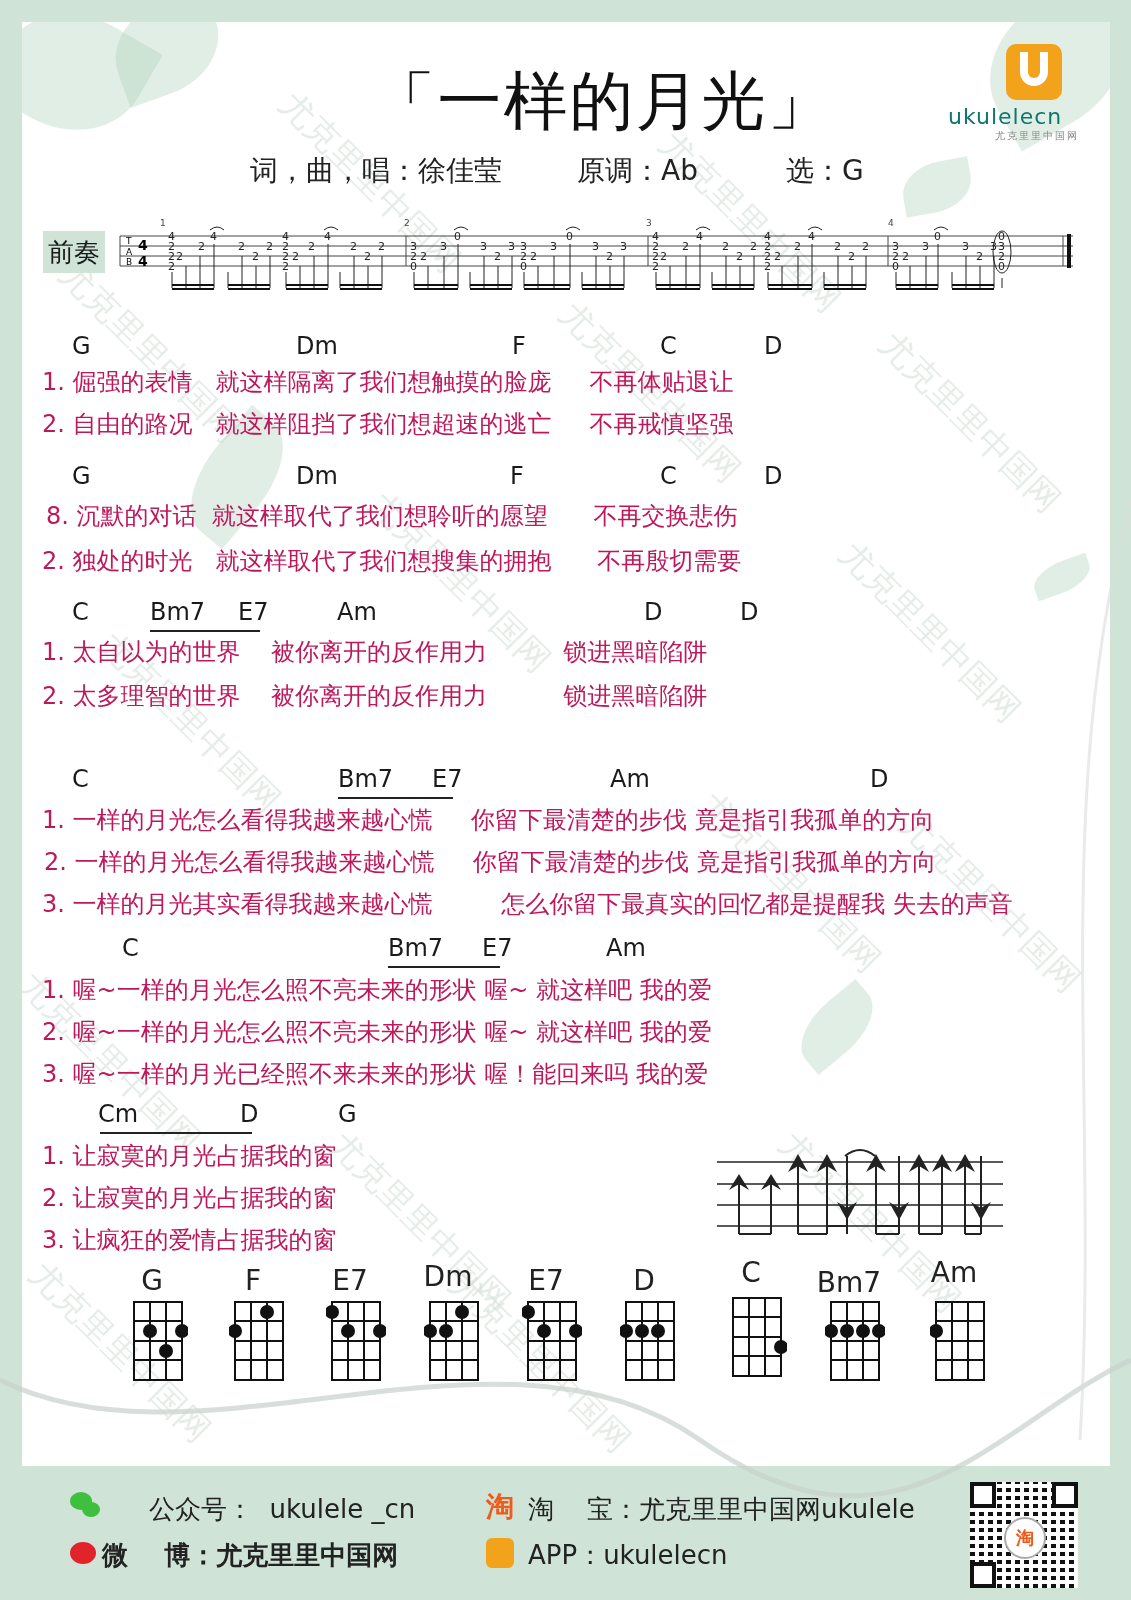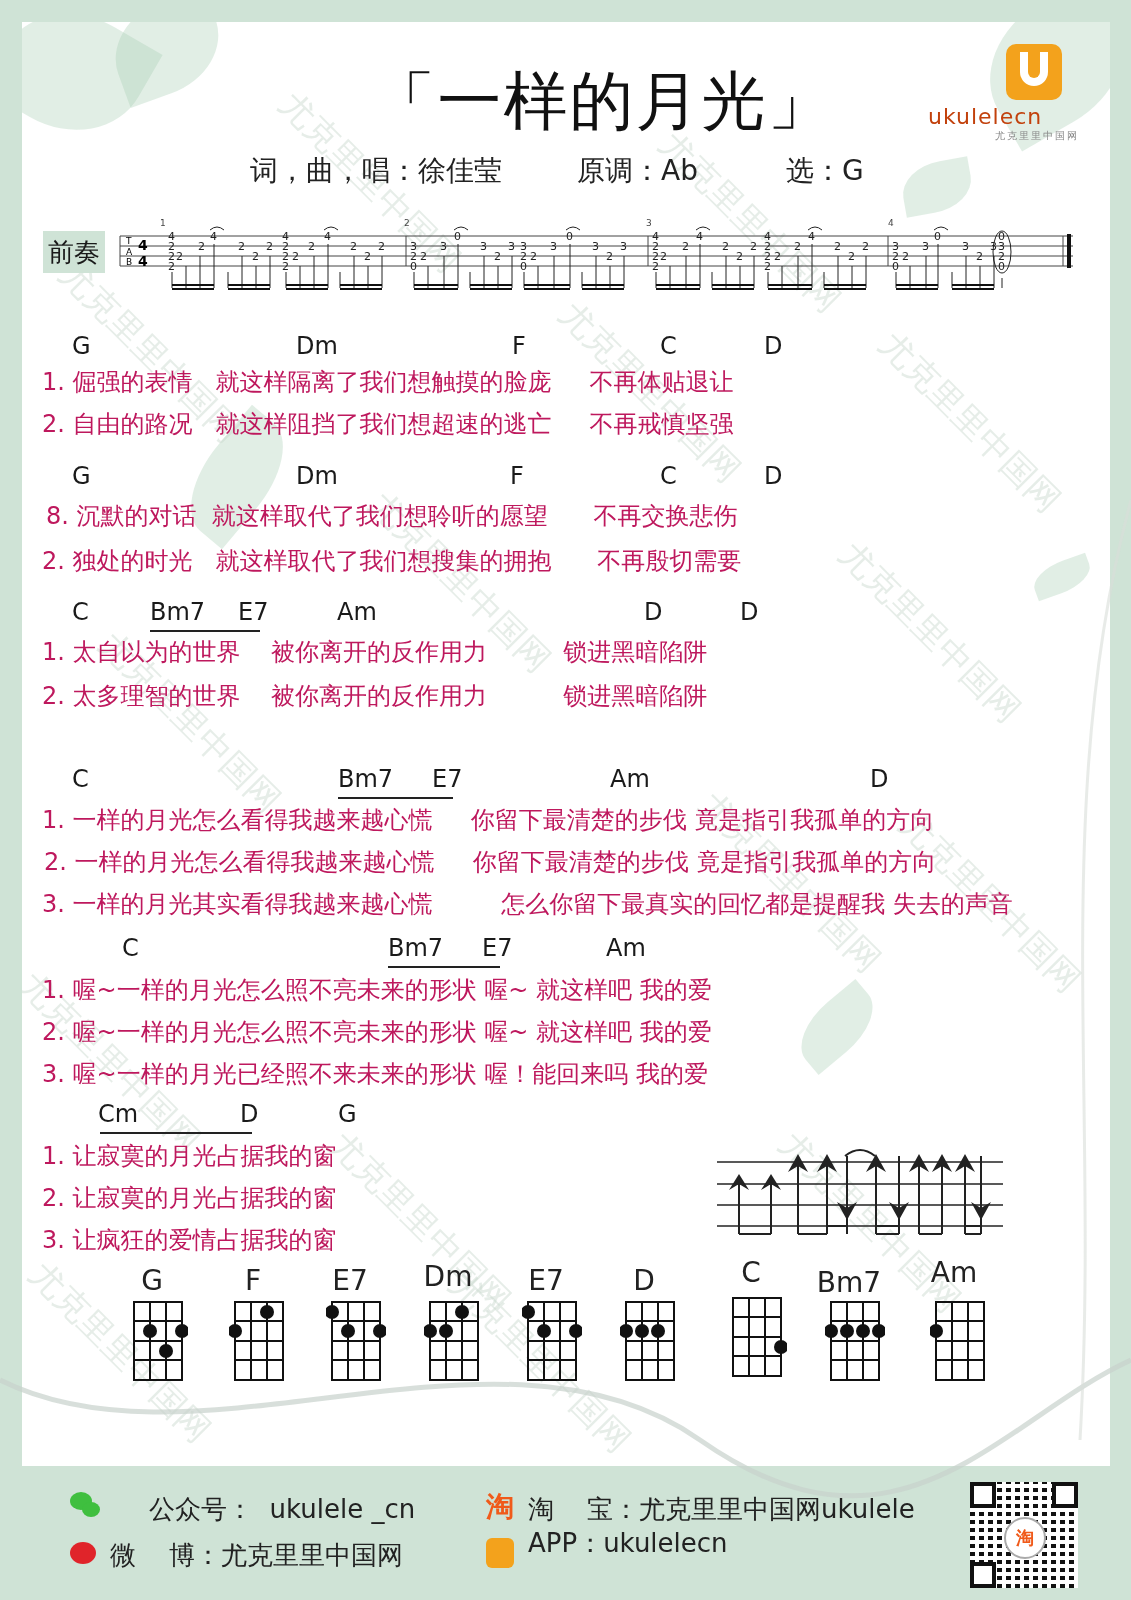--- a/index.html
+++ b/index.html
@@ -4,21 +4,21 @@
 <style>
   html, body { margin:0; padding:0; }
   body { width:1131px; height:1600px; background:#cfe3d6; position:relative; overflow:hidden; font-family:"DejaVu Sans", sans-serif; color:#1a1a1a; }
   .sheet { position:absolute; left:22px; top:22px; width:1088px; height:1444px; background:#ffffff; overflow:hidden; }
   .leaf { position:absolute; border-radius:60% 0 60% 0; background:rgba(170,205,180,0.35); }
   .wm { position:absolute; color:rgba(200,215,205,0.45); font-size:34px; transform:rotate(45deg); transform-origin:left top; white-space:nowrap; }
   .title { position:absolute; left:0; width:1131px; top:58px; text-align:center; font-size:64px; letter-spacing:2px; color:#111;padding-left:37px; }
   .subtitle { position:absolute; top:152px; font-size:28px; color:#222; }
   .logo { position:absolute; left:1006px; top:44px; width:56px; height:56px; background:#f3a21c; border-radius:10px; }
   .logo-u { position:absolute; left:14px; top:8px; width:28px; height:34px; border:8px solid #fff; border-top:none; border-radius:0 0 16px 16px; box-sizing:border-box; }
-  .logo-text { position:absolute; left:928px; top:104px; font-size:22px; color:#c2410c; letter-spacing:1px; }
+  .logo-text { position:absolute; left:948px; top:104px; font-size:22px; color:#0f766e; letter-spacing:1px; }
   .logo-sub { position:absolute; left:995px; top:129px; font-size:10px; color:#888; letter-spacing:2px; }
   .intro-label { position:absolute; left:43px; top:231px; width:62px; height:42px; background:#cfe3d6; font-size:26px; line-height:42px; text-align:center; }
   .tab-svg { position:absolute; left:118px; top:214px; }
   .chord { position:absolute; font-size:24px; color:#1a1a1a; }
   .lyric { position:absolute; font-size:24px; color:#be185d; white-space:pre; }
   .uline { position:absolute; height:2px; background:#222; }
   .strum-svg { position:absolute; left:715px; top:1140px; }
   .cd { position:absolute; }
   .cd-name { position:absolute; width:80px; text-align:center; font-size:28px; color:#222; }
   .footer { position:absolute; left:0; top:1466px; width:1131px; height:134px; }
@@ -531,23 +531,23 @@
         <circle cx="0" cy="29" r="7"></circle>
       </g>
     </svg>
 </div>
 
 <div class="footer">
   <div class="wechat" style="left:70px;top:26px;"></div>
   <div class="wechat" style="left:82px;top:36px;width:18px;height:15px;"></div>
   <div class="f-item" style="left:114px;top:26px;margin-left:35px;">公众号：  ukulele _cn</div>
   <div class="weibo" style="left:70px;top:76px;"></div>
-  <div class="f-item" style="left:110px;top:72px;">微    博：尤克里里中国网</div>
+  <div class="f-item" style="left:102px;top:72px;font-weight:bold;">微    博：尤克里里中国网</div>
   <div class="taobao" style="left:486px;top:22px;">淘</div>
   <div class="f-item" style="left:528px;top:26px;">淘    宝：尤克里里中国网ukulele</div>
   <div class="appicon" style="left:486px;top:72px;"></div>
-  <div class="f-item" style="left:528px;top:60px;">APP：ukulelecn</div>
+  <div class="f-item" style="left:528px;top:72px;">APP：ukulelecn</div>
 </div>
 <div class="qr"></div>
 <div class="qr-corner" style="left:970px;top:1482px;"></div>
 <div class="qr-corner" style="left:1052px;top:1482px;"></div>
 <div class="qr-corner" style="left:970px;top:1562px;"></div>
 <div class="qr-mid">淘</div>
 
 </body></html>

